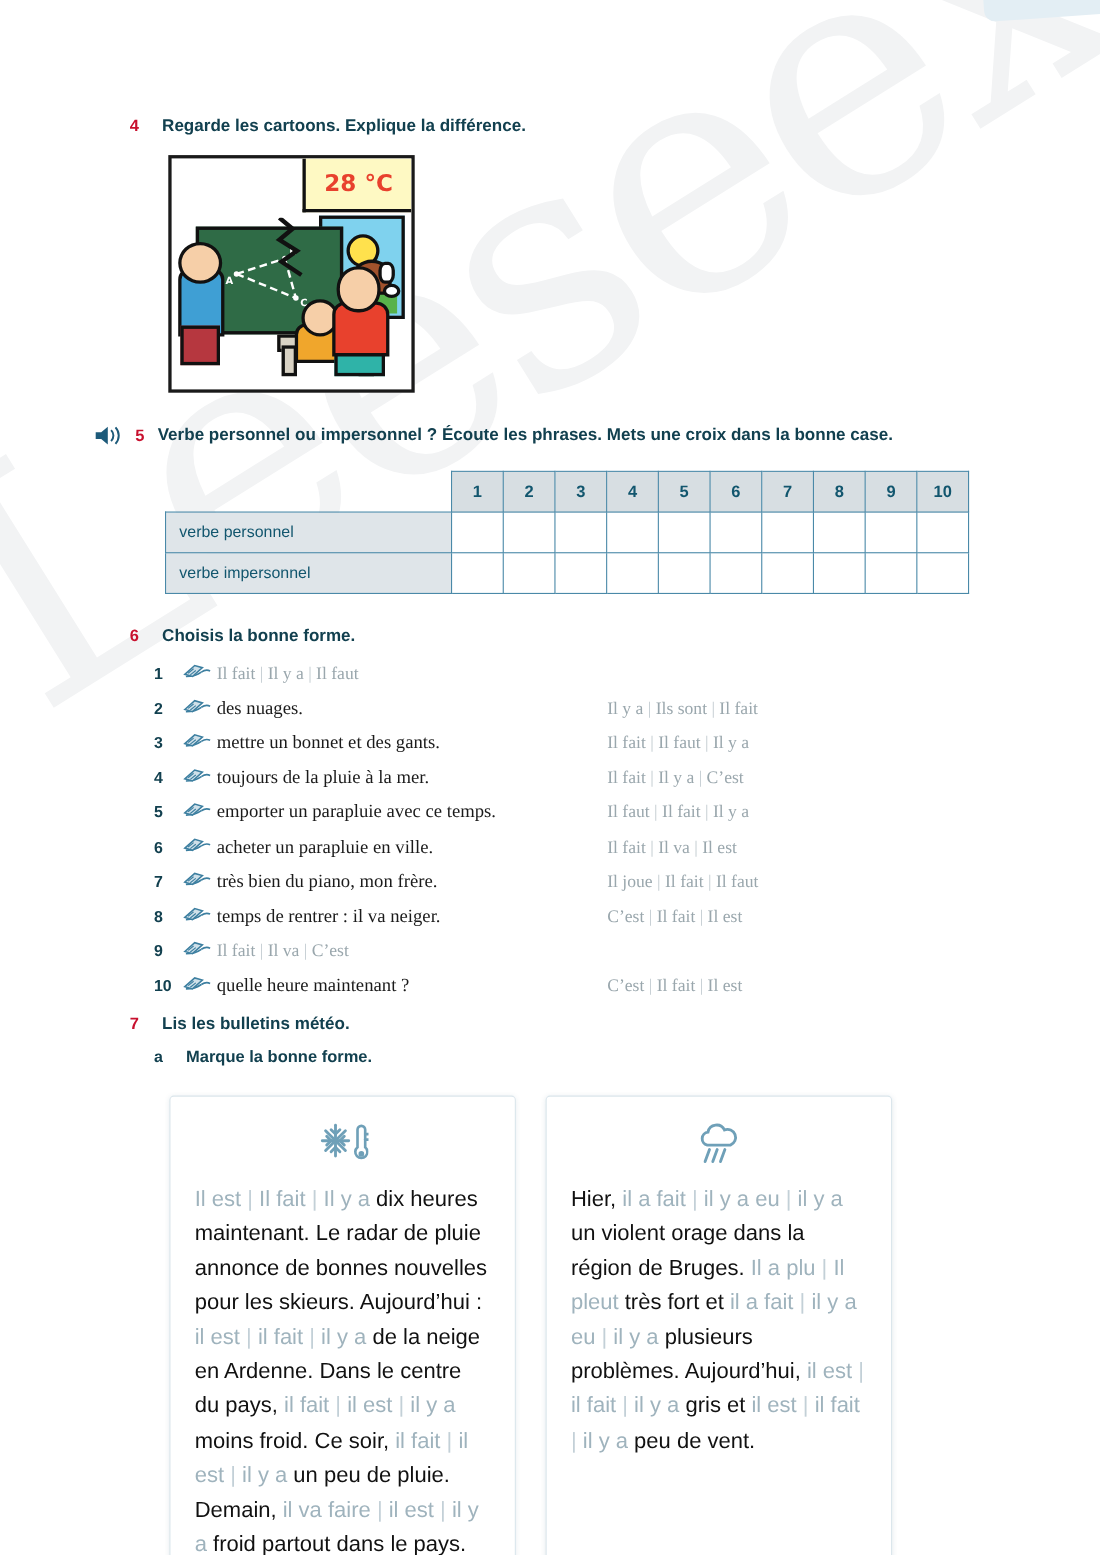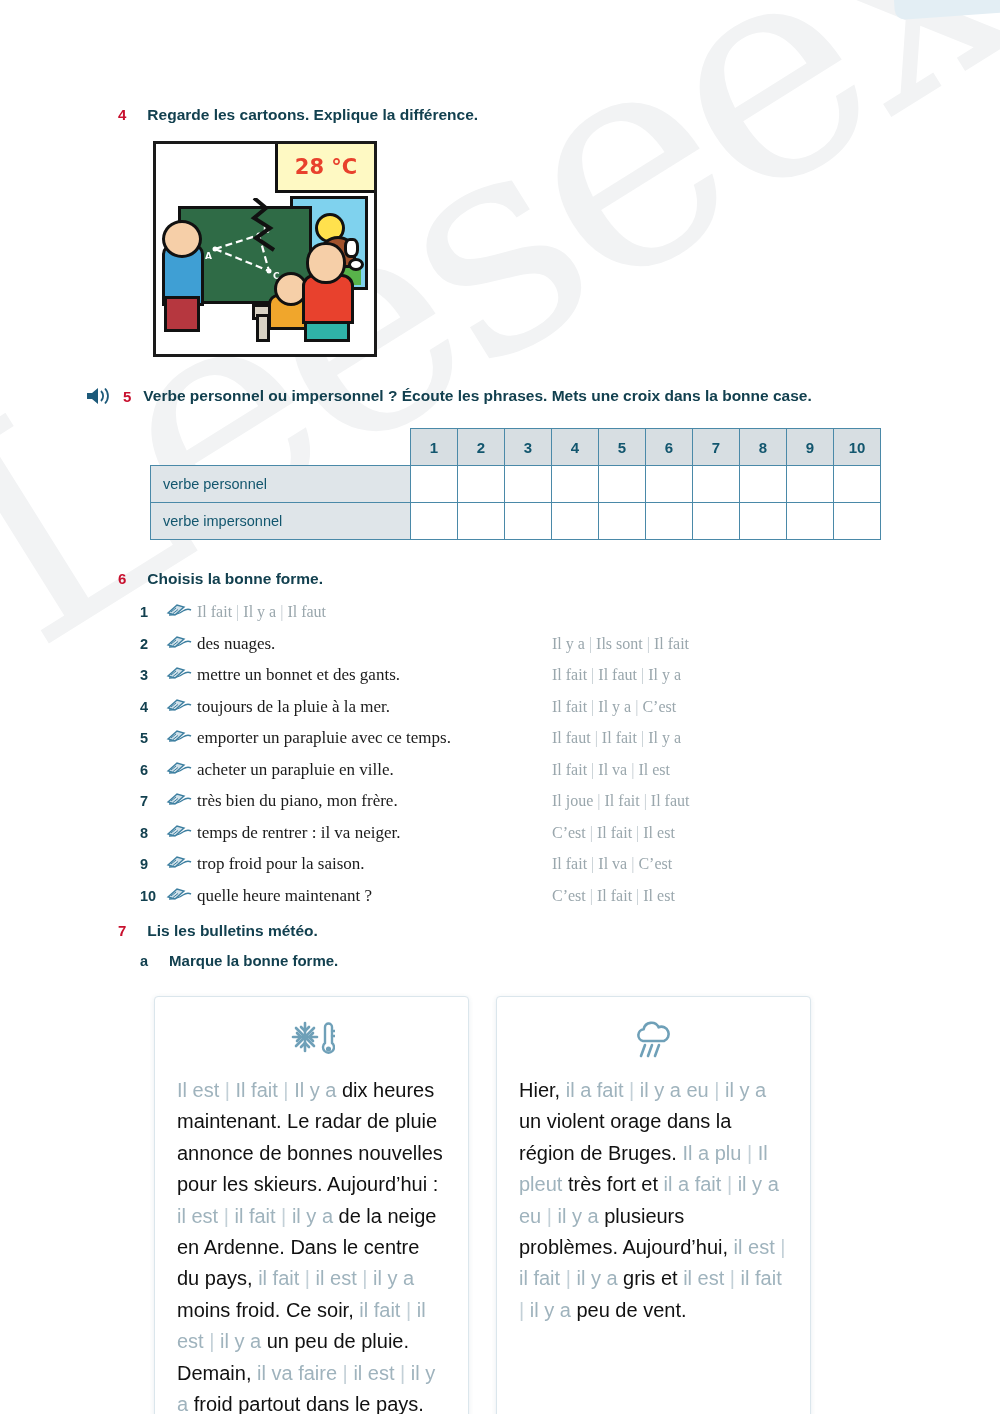--- a/index.html
+++ b/index.html
@@ -583,21 +583,20 @@
             <span class="q-opts"><span>C’est</span><span class="sep">|</span><span>Il fait</span><span class="sep">|</span><span>Il est</span></span>
           </div>
           <div class="q-row">
             <span class="q-idx">9</span>
             <span><svg class="q-write-icon" viewBox="0 0 26 16">
                 <path d="M3 12 C8 12 13 11 17 8" fill="none" stroke="#3d7fa0" stroke-width="1.5"></path>
                 <path d="M2 10 L11 2 L18 4 L9 12 Z" fill="#cfe0e9" stroke="#3d7fa0" stroke-width="1.4"></path>
                 <path d="M5 9 L10 5 M7 10.5 L12 6.5" stroke="#3d7fa0" stroke-width="1"></path>
                 <path d="M17 8 C20 6 23 6 25 7" fill="none" stroke="#3d7fa0" stroke-width="1.5"></path>
               </svg></span>
-            <span class="q-text">trop froid pour la saison.</span>
             <span class="q-opts"><span>Il fait</span><span class="sep">|</span><span>Il va</span><span class="sep">|</span><span>C’est</span></span>
           </div>
           <div class="q-row">
             <span class="q-idx">10</span>
             <span><svg class="q-write-icon" viewBox="0 0 26 16">
                 <path d="M3 12 C8 12 13 11 17 8" fill="none" stroke="#3d7fa0" stroke-width="1.5"></path>
                 <path d="M2 10 L11 2 L18 4 L9 12 Z" fill="#cfe0e9" stroke="#3d7fa0" stroke-width="1.4"></path>
                 <path d="M5 9 L10 5 M7 10.5 L12 6.5" stroke="#3d7fa0" stroke-width="1"></path>
                 <path d="M17 8 C20 6 23 6 25 7" fill="none" stroke="#3d7fa0" stroke-width="1.5"></path>
               </svg></span>

